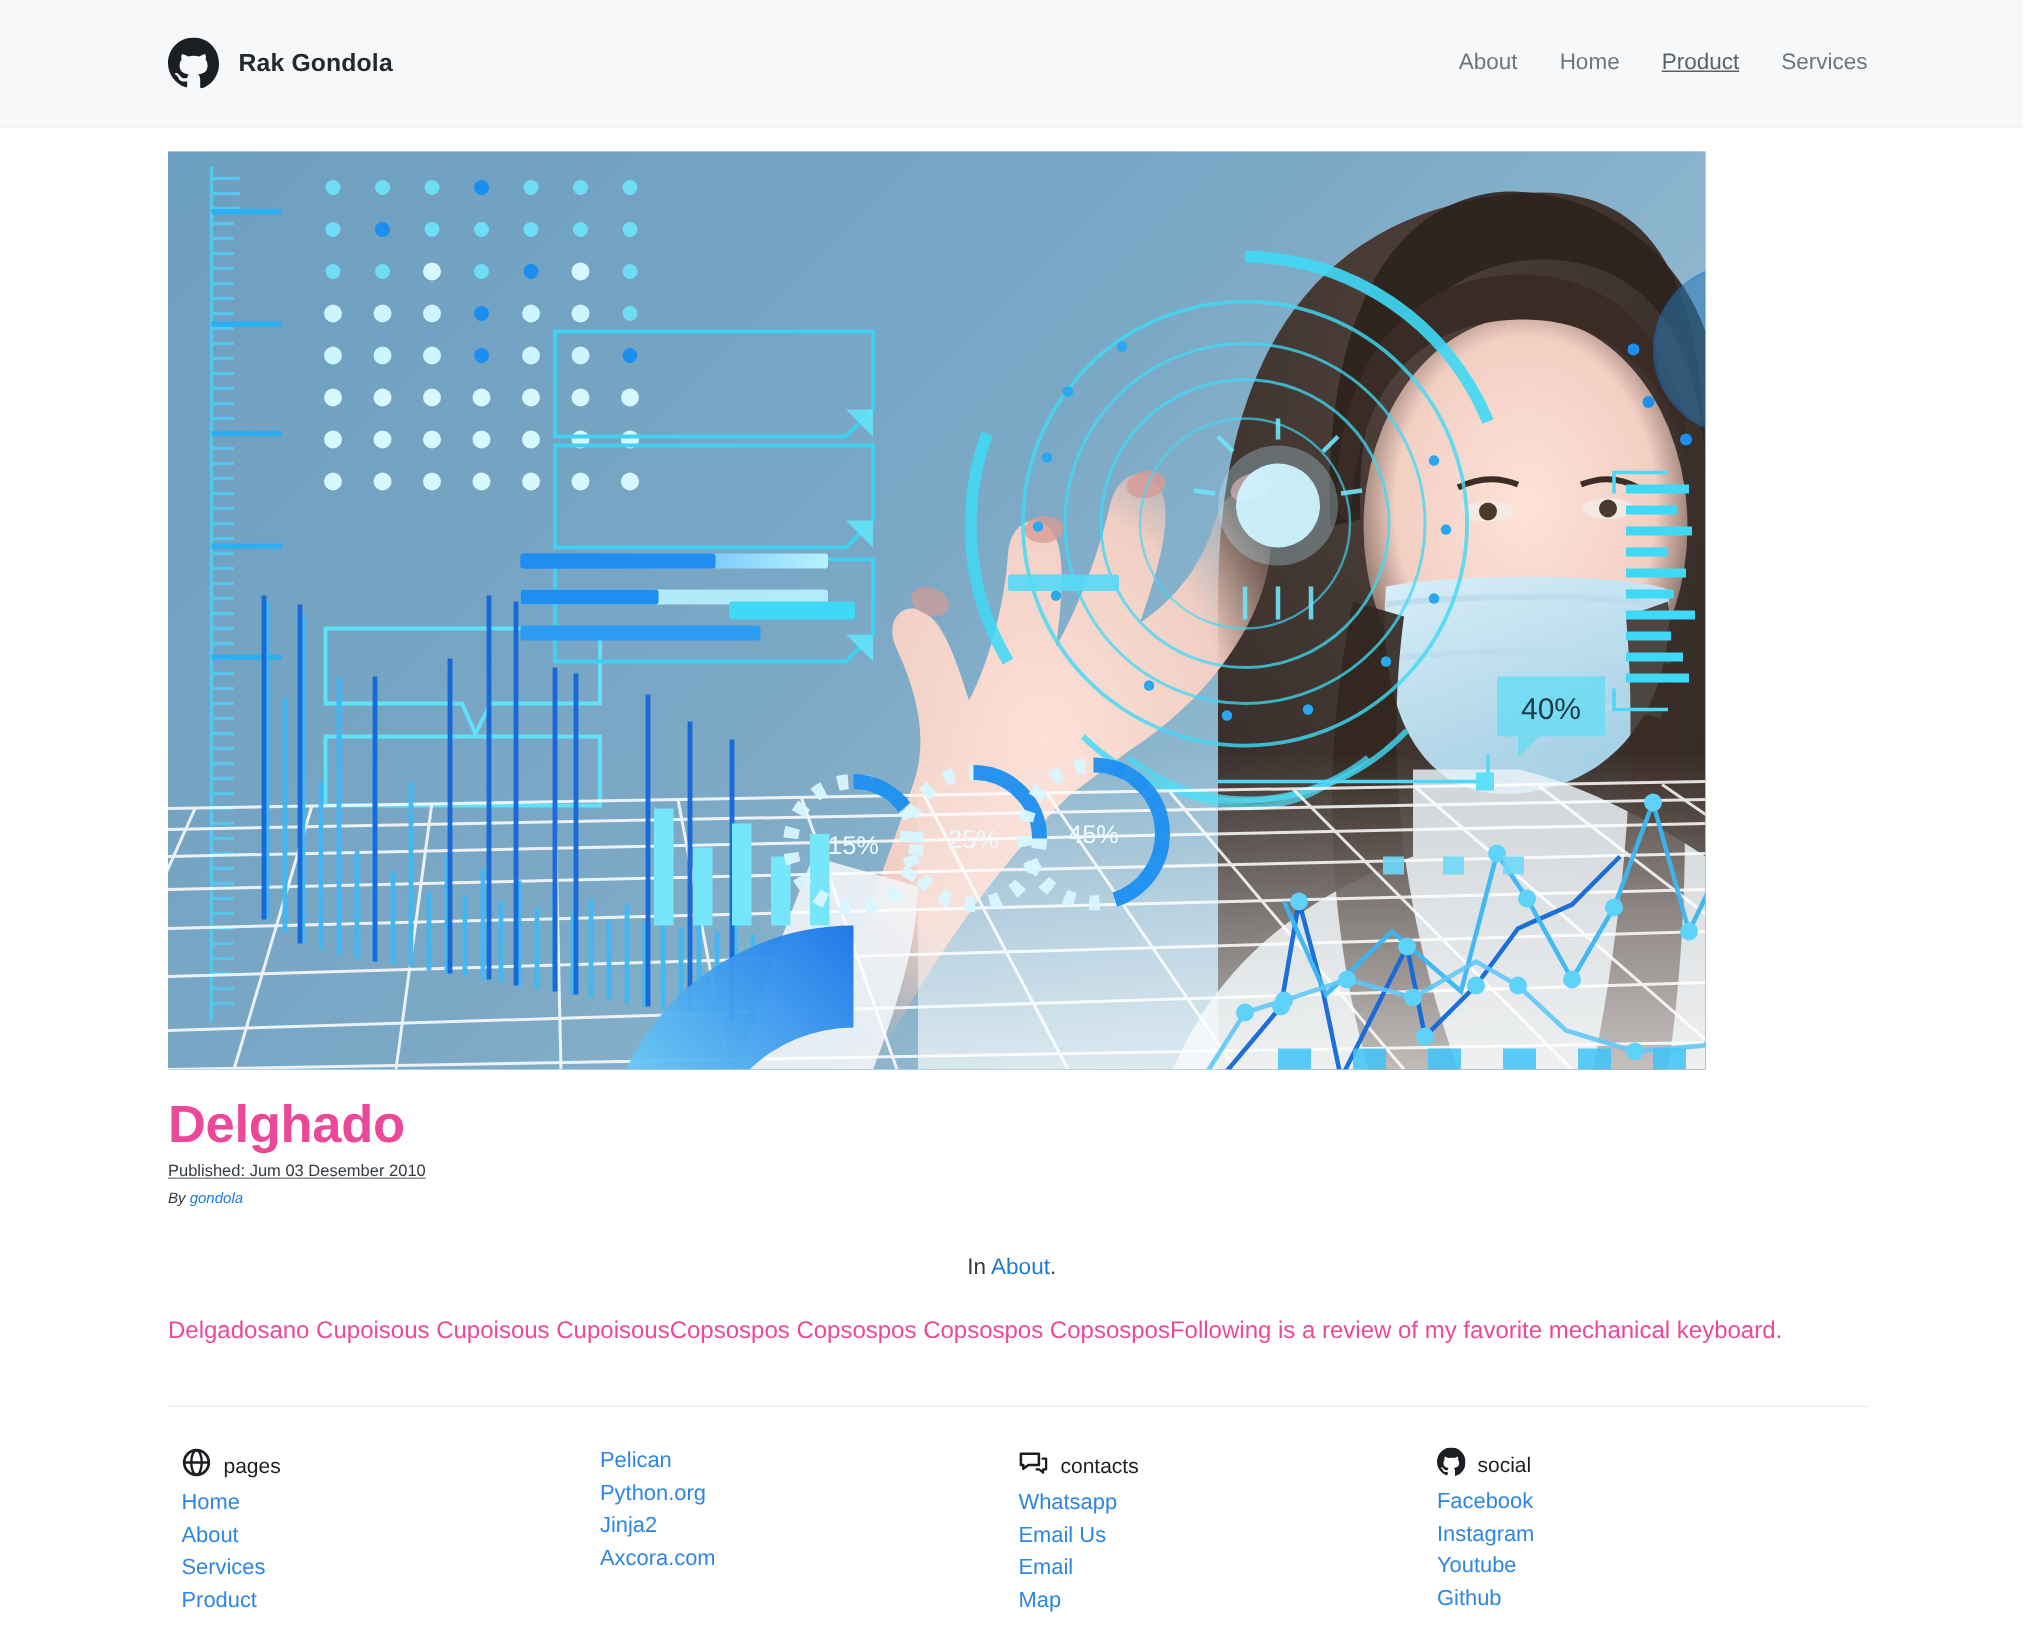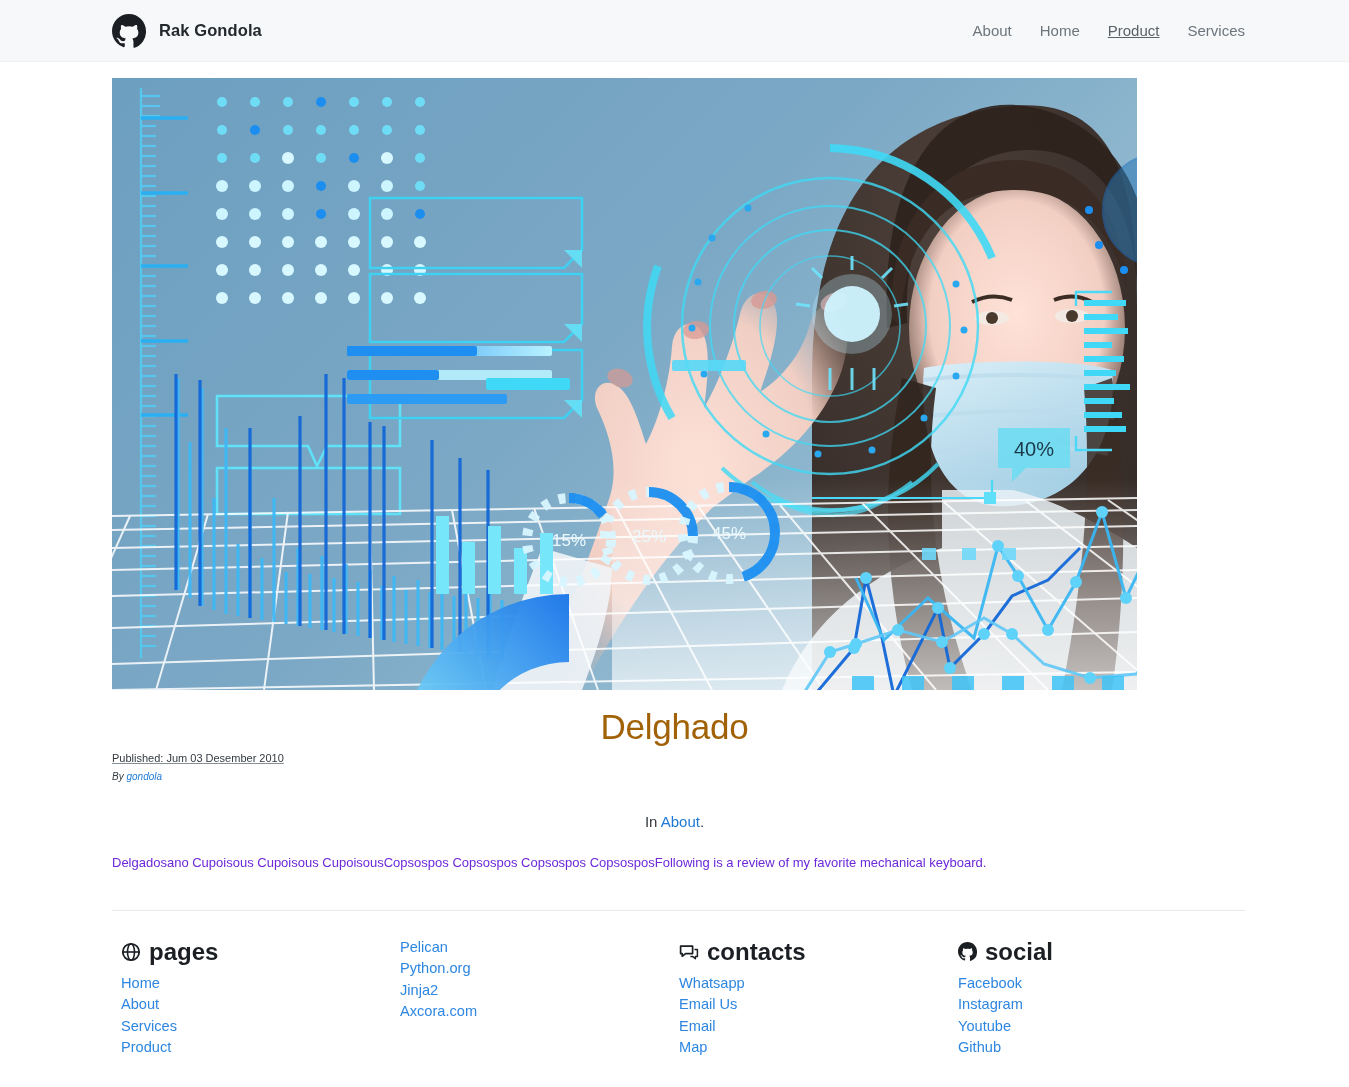--- a/index.html
+++ b/index.html
@@ -8,21 +8,21 @@
     width: 1349px;
     height: 1087px;
     background: #ffffff;
     font-family: "Liberation Sans", sans-serif;
     color: #212529;
     overflow: hidden;
   }
 
   
   .navbar {
-    height: 62px;
+    height: 85px;
     background: #f7f8f9;
     display: flex;
     align-items: center;
     padding: 0 104px 0 112px;
     border-bottom: 1px solid #f0f1f2;
   }
   .brand { display: flex; align-items: center; gap: 13px; }
   .brand-icon { width: 34px; height: 34px; display: block; }
   .brand-name {
     font-size: 16.5px;
@@ -56,25 +56,24 @@
     position: relative;
     overflow: hidden;
     background: #6d9fc0;
   }
   .hero svg { position: absolute; inset: 0; display: block; }
 
   
   .post-title {
     font-size: 35px;
     line-height: 1.15;
-    font-weight: normal;
-    color: #a16207;
+    font-weight: bold;
+    color: #ec4899;
     margin: 17px 0 0 0;
     letter-spacing: -.2px;
-    text-align: center;
   }
   .post-meta {
     font-size: 11px;
     color: #343a40;
     margin-top: 5px;
     text-decoration: underline;
     text-decoration-style: solid;
     text-decoration-color: #868e96;
   }
   .post-author {
@@ -88,45 +87,45 @@
     text-decoration: none;
     cursor: pointer;
   }
   .post-cat {
     font-size: 15px;
     color: #343a40;
     margin-top: 31px;
     text-align: center;
   }
   .post-body {
-    font-size: 13px;
-    color: #6d28d9;
+    font-size: 16px;
+    color: #ec4899;
     margin-top: 23px;
     line-height: 1.5;
   }
 
   
   .footer-sep {
     width: 1133px;
     height: 1px;
     background: #e9ecef;
     margin: 37px 0 0 0;
   }
   .footer-cols {
     display: flex;
     margin-top: 27px;
     padding-left: 9px;
   }
   .fcol { width: 284px; }
   .fcol-head {
     display: flex;
-    align-items: center;
+    align-items: flex-end;
     gap: 8px;
-    font-size: 24px;
-    font-weight: bold;
+    font-size: 14px;
+    font-weight: normal;
     color: #1b1f23;
     margin-bottom: 8px;
   }
   .fcol-head svg { display: block; }
   .fcol ul { list-style: none; margin: 0; padding: 0; }
   .fcol li { margin-bottom: 3.5px; }
   .fcol a {
     font-size: 14.6px;
     color: #2d86e0;
     text-decoration: none;

